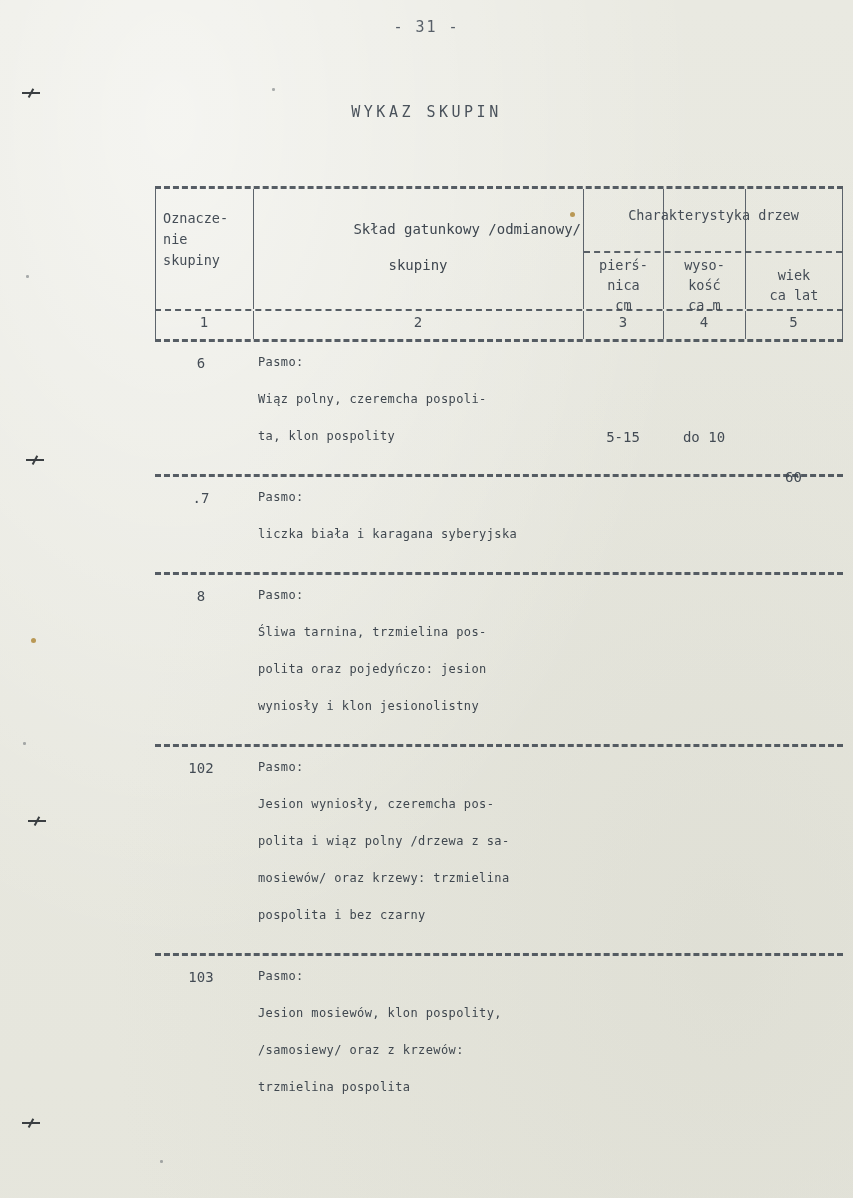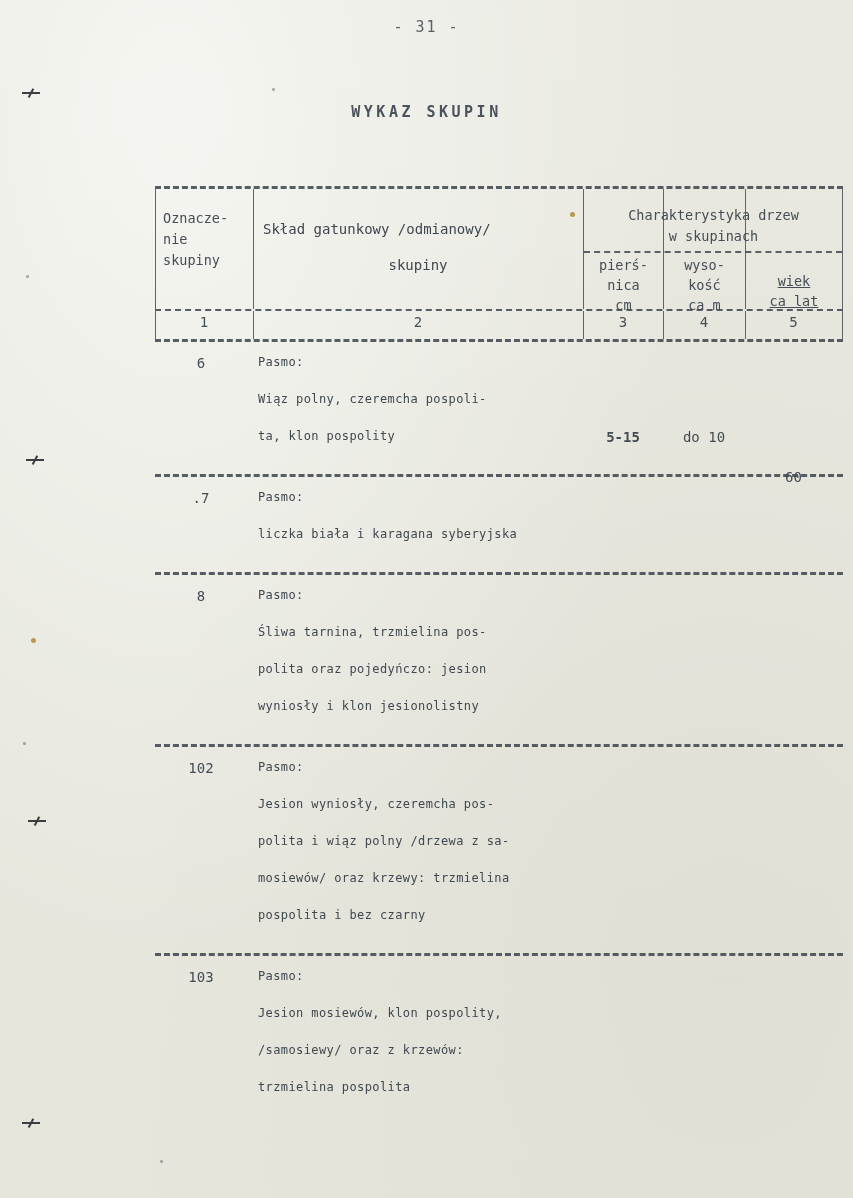--- a/index.html
+++ b/index.html
@@ -47,21 +47,21 @@
 
   
   .doc-title {
     position: absolute;
     top: 103px;
     left: 0;
     width: 853px;
     text-align: center;
     font-size: 15px;
     letter-spacing: 3.5px;
-    font-weight: bold;
+    font-weight: normal;
     color: #4b535c;
   }
 
   
   .table-wrap {
     position: absolute;
     left: 155px;
     top: 186px;
     width: 688px;
   }
@@ -102,21 +102,21 @@
   .hdr-col2 {
     position: absolute;
     left: 100px;
     top: 22px;
     width: 326px;
     text-align: center;
     font-size: 14px;
     line-height: 36px;
     color: #3e464f;
   }
-  .hdr-col2 .l1 { display: block; text-align: left; padding-left: 8px; }
+  .hdr-col2 .l1 { display: block; text-align: right; padding-left: 8px; }
   .hdr-col2 .l2 { display: block; }
 
   .hdr-group {
     position: absolute;
     left: 430px;
     top: 16px;
     width: 257px;
     text-align: center;
     font-size: 13.5px;
     line-height: 21px;
@@ -134,21 +134,21 @@
   .hdr-sub {
     position: absolute;
     top: 66px;
     font-size: 13.5px;
     line-height: 20px;
     text-align: center;
     color: #454d56;
   }
   .hdr-sub.s3 { left: 429px; width: 79px; }
   .hdr-sub.s4 { left: 509px; width: 81px; }
-  .hdr-sub.s5 { left: 591px; width: 96px; top: 82px; text-decoration: underline; }
+  .hdr-sub.s5 { left: 591px; width: 96px; top: 76px; }
 
   
   .numrow {
     position: relative;
     height: 28px;
   }
   .numrow .n {
     position: absolute;
     top: 3px;
     font-size: 14px;
@@ -191,21 +191,20 @@
     white-space: pre;
   }
   .line .m3 {
     position: absolute;
     left: 428px;
     top: 0;
     width: 80px;
     text-align: center;
     font-size: 14px;
     color: #434b54;
-    font-weight: bold;
   }
   .line .m4 {
     position: absolute;
     left: 508px;
     top: 0;
     width: 82px;
     text-align: center;
     font-size: 14px;
     color: #434b54;
   }
@@ -298,21 +297,20 @@
         <div>skupiny</div>
       </div>
 
       <div class="hdr-col2">
         <span class="l1">Skład gatunkowy /odmianowy/</span>
         <span class="l2">skupiny</span>
       </div>
 
       <div class="hdr-group">
         <div>Charakterystyka drzew</div>
-        <div>w skupinach</div>
       </div>
       <div class="hdr-group-rule"></div>
 
       <div class="hdr-sub s3">
         <div>pierś-</div>
         <div>nica</div>
         <div>cm</div>
       </div>
       <div class="hdr-sub s4">
         <div>wyso-</div>

